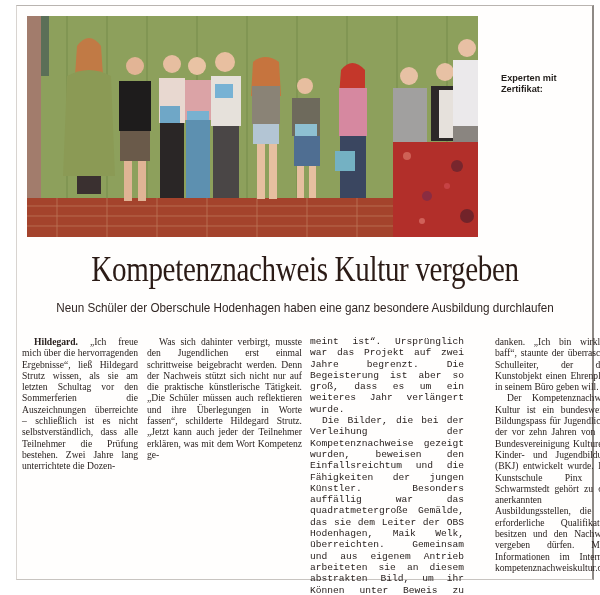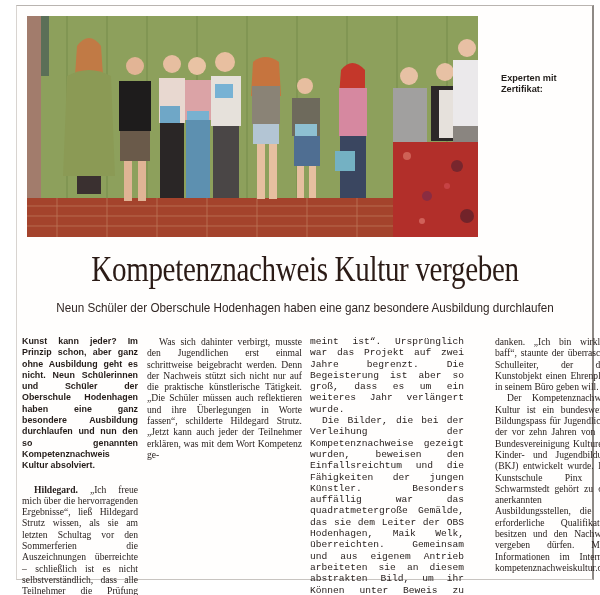--- a/index.html
+++ b/index.html
@@ -128,21 +128,20 @@
 </div>
 
 <div class="caption">
   <div class="cap-title">Experten mit Zertifikat:</div>
 </div>
 
 <h1 class="headline" style="margin:0;font-weight:normal;">Kompetenznachweis Kultur vergeben</h1>
 <div class="subhead">Neun Schüler der Oberschule Hodenhagen haben eine ganz besondere Ausbildung durchlaufen</div>
 
 <div class="col col1">
-  <p class="lead">Kunst kann jeder? Im Prinzip schon, aber ganz ohne Ausbildung geht es nicht. Neun Schülerinnen und Schüler der Oberschule Hodenhagen haben eine ganz besondere Ausbildung durchlaufen und nun den so genannten Kompetenznachweis Kultur absolviert.</p>
   <p class="indent"><span class="dateline">Hildegard.</span> <span>„Ich freue mich über die hervorragenden Ergebnisse“, ließ Hildegard Strutz wissen, als sie am letzten Schultag vor den Sommerferien die Auszeichnungen überreichte – schließlich ist es nicht selbstverständlich, dass alle Teilnehmer die Prüfung bestehen. Zwei Jahre lang unterrichtete die Dozen-</span></p>
 </div>
 
 <div class="col col2">
   <p class="indent">Was sich dahinter verbirgt, musste den Jugendlichen erst einmal schrittweise beigebracht werden. Denn der Nachweis stützt sich nicht nur auf die praktische künstlerische Tätigkeit. „Die Schüler müssen auch reflektieren und ihre Überlegungen in Worte fassen“, schilderte Hildegard Strutz. „Jetzt kann auch jeder der Teilnehmer erklären, was mit dem Wort Kompetenz ge-</p>
 </div>
 
 <div class="col col3">
   <p>meint ist“. Ursprünglich war das Projekt auf zwei Jahre begrenzt. Die Begeisterung ist aber so groß, dass es um ein weiteres Jahr verlängert wurde.</p>
   <p class="indent">Die Bilder, die bei der Verleihung der Kompetenznachweise gezeigt wurden, beweisen den Einfallsreichtum und die Fähigkeiten der jungen Künstler. Besonders auffällig war das quadratmetergroße Gemälde, das sie dem Leiter der OBS Hodenhagen, Maik Welk, überreichten. Gemeinsam und aus eigenem Antrieb arbeiteten sie an diesem abstrakten Bild, um ihr Können unter Beweis zu stellen und sich für das Projekt zu be-</p>

